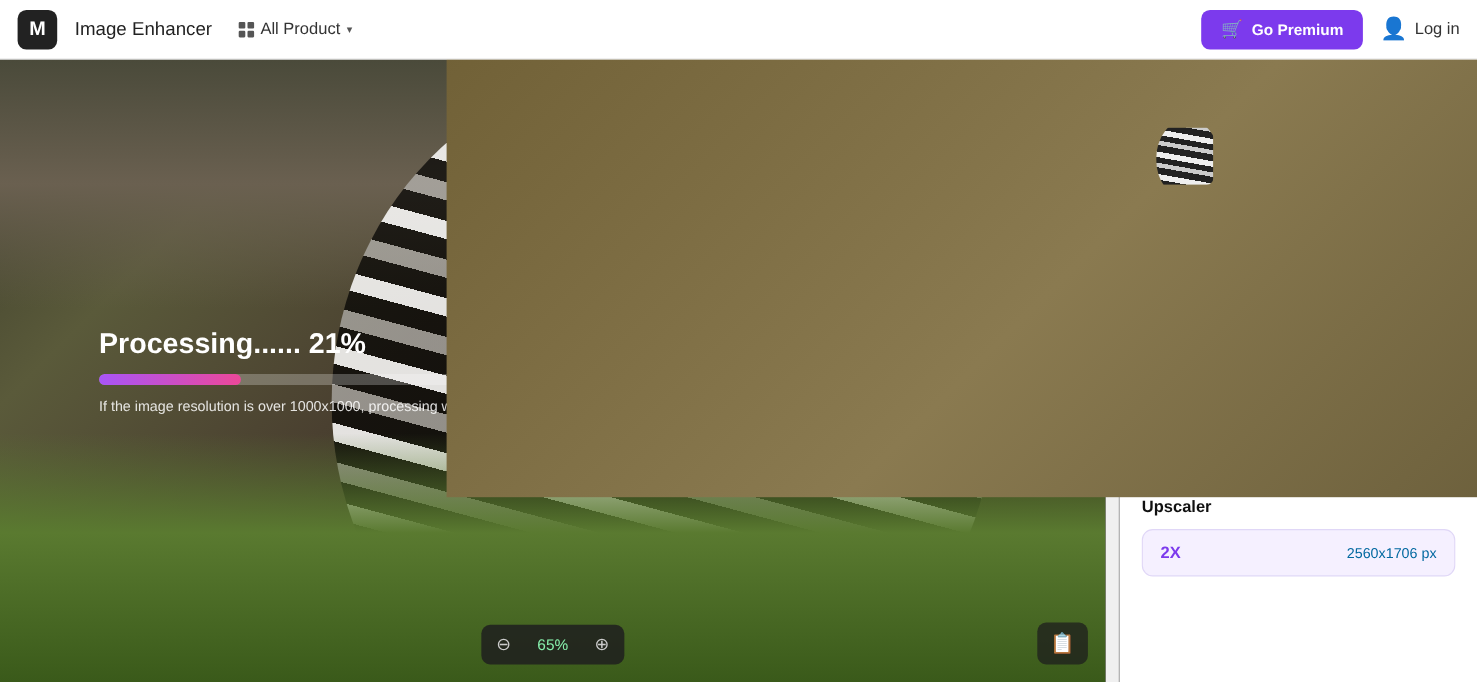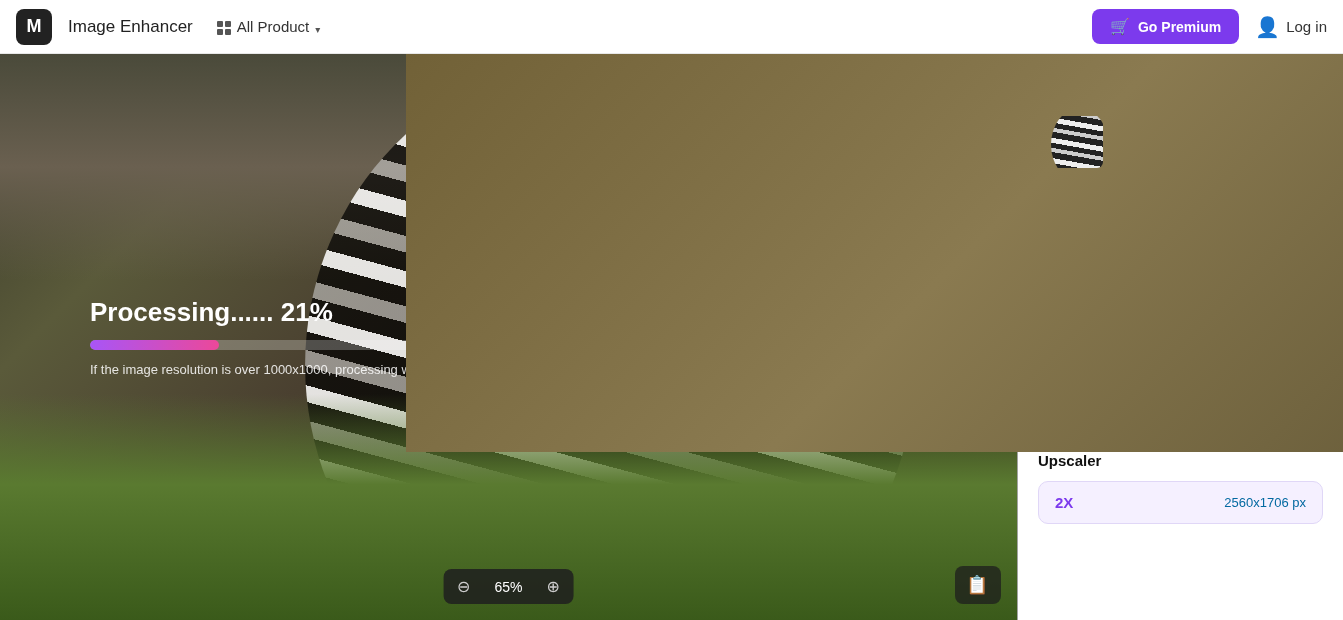--- a/index.html
+++ b/index.html
@@ -13,21 +13,21 @@
     }
     .logo-box {
       width: 36px; height: 36px; background: #222; border-radius: 8px;
       display: flex; align-items: center; justify-content: center;
       color: #fff; font-weight: 900; font-size: 18px;
     }
     .app-title {
       font-size: 17px; font-weight: 400; color: #222;
     }
     .all-product-btn {
-      display: flex; align-items: flex-end; gap: 6px;
+      display: flex; align-items: center; gap: 6px;
       background: none; border: none; cursor: pointer;
       font-size: 15px; color: #333; padding: 4px 8px;
     }
     .grid-icon { display: grid; grid-template-columns: 1fr 1fr; gap: 2px; width: 14px; height: 14px; }
     .grid-cell { background: #555; border-radius: 1px; }
     .chevron { font-size: 10px; color: #555; }
     .header-spacer { flex: 1; }
     .go-premium-btn {
       display: flex; align-items: center; gap: 8px;
       background: #7c3aed; color: #fff; border: none; border-radius: 8px;
@@ -36,21 +36,21 @@
     .cart-icon { font-size: 16px; }
     .login-btn {
       display: flex; align-items: center; gap: 6px;
       background: none; border: none; cursor: pointer;
       font-size: 15px; color: #333;
     }
     .user-icon { font-size: 20px; color: #666; }
 
     
     .main-layout {
-      display: flex; height: calc(620px - 54px);
+      display: flex; height: calc(620px - 54px); gap: 12px;
     }
 
     
     .canvas-area {
       flex: 1; background: #4a4a4a; position: relative; overflow: hidden;
       display: flex; align-items: center; justify-content: center;
     }
     .zebra-bg {
       position: absolute; inset: 0;
       background: linear-gradient(135deg, #3a3a2a 0%, #5a5a3a 20%, #4a4030 40%, #2a2a1a 70%, #3a3520 100%);
@@ -99,21 +99,21 @@
     .zoom-controls {
       position: absolute; bottom: 16px; left: 50%; transform: translateX(-50%);
       display: flex; align-items: center; gap: 0;
       background: rgba(30,30,30,0.85); border-radius: 8px; overflow: hidden;
     }
     .zoom-btn {
       background: none; border: none; color: #ccc; cursor: pointer;
       padding: 8px 14px; font-size: 16px; display: flex; align-items: center;
     }
     .zoom-value {
-      color: #ffffff; font-size: 14px; padding: 6px 10px; min-width: 46px; text-align: center;
+      color: #86efac; font-size: 14px; padding: 6px 10px; min-width: 46px; text-align: center;
     }
 
     .notes-btn {
       position: absolute; bottom: 16px; right: 16px;
       background: rgba(30,30,30,0.75); border: none; border-radius: 8px;
       color: #ccc; cursor: pointer; padding: 8px 12px; font-size: 18px;
     }
 
     
     .sidebar {

